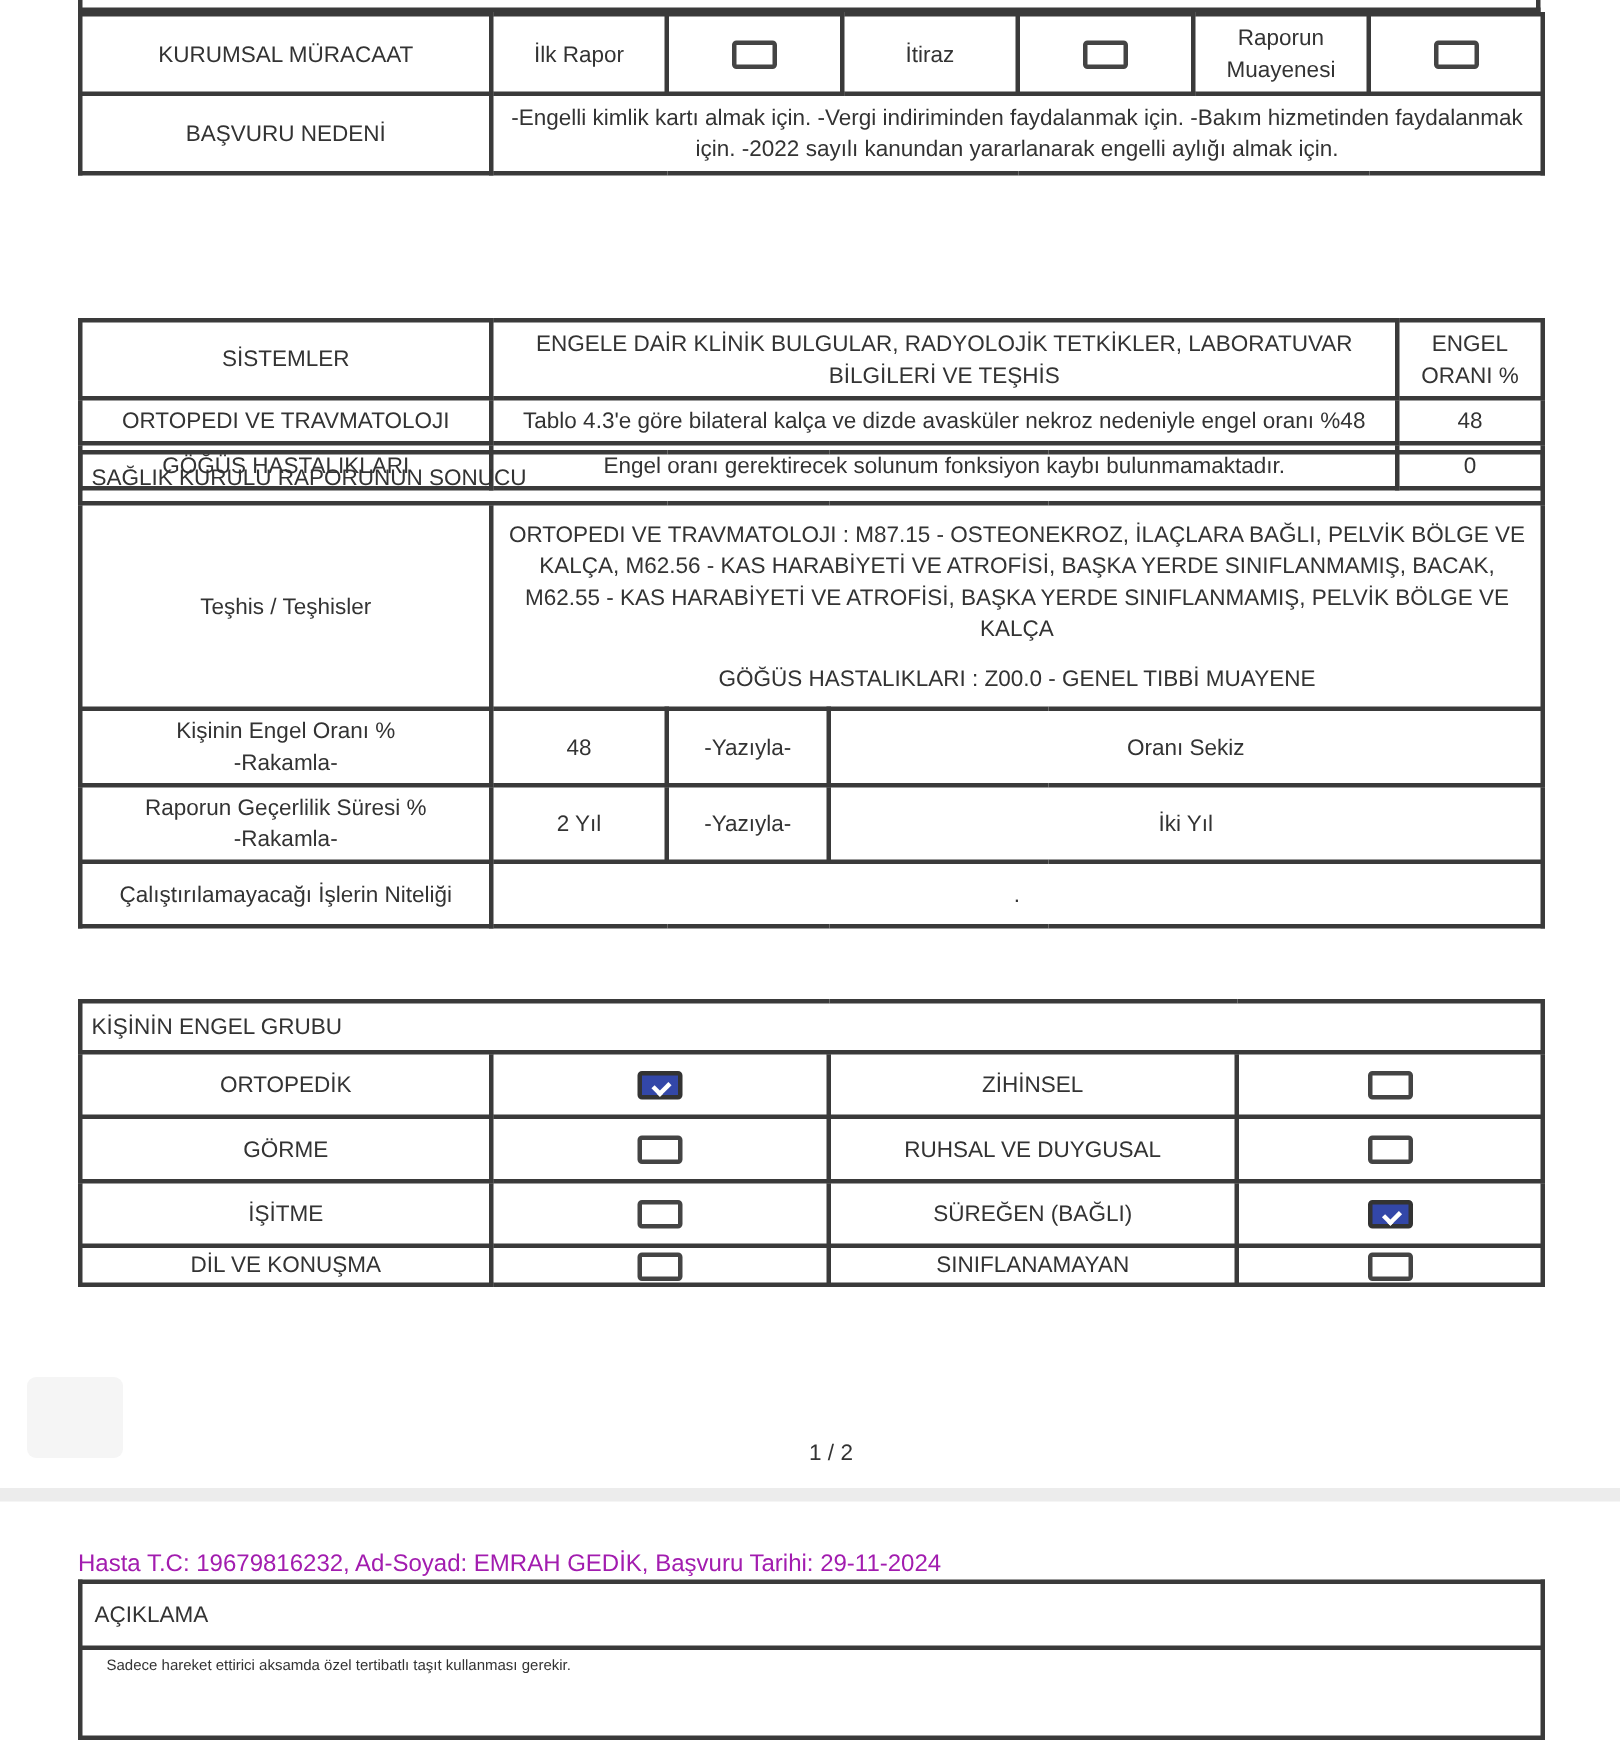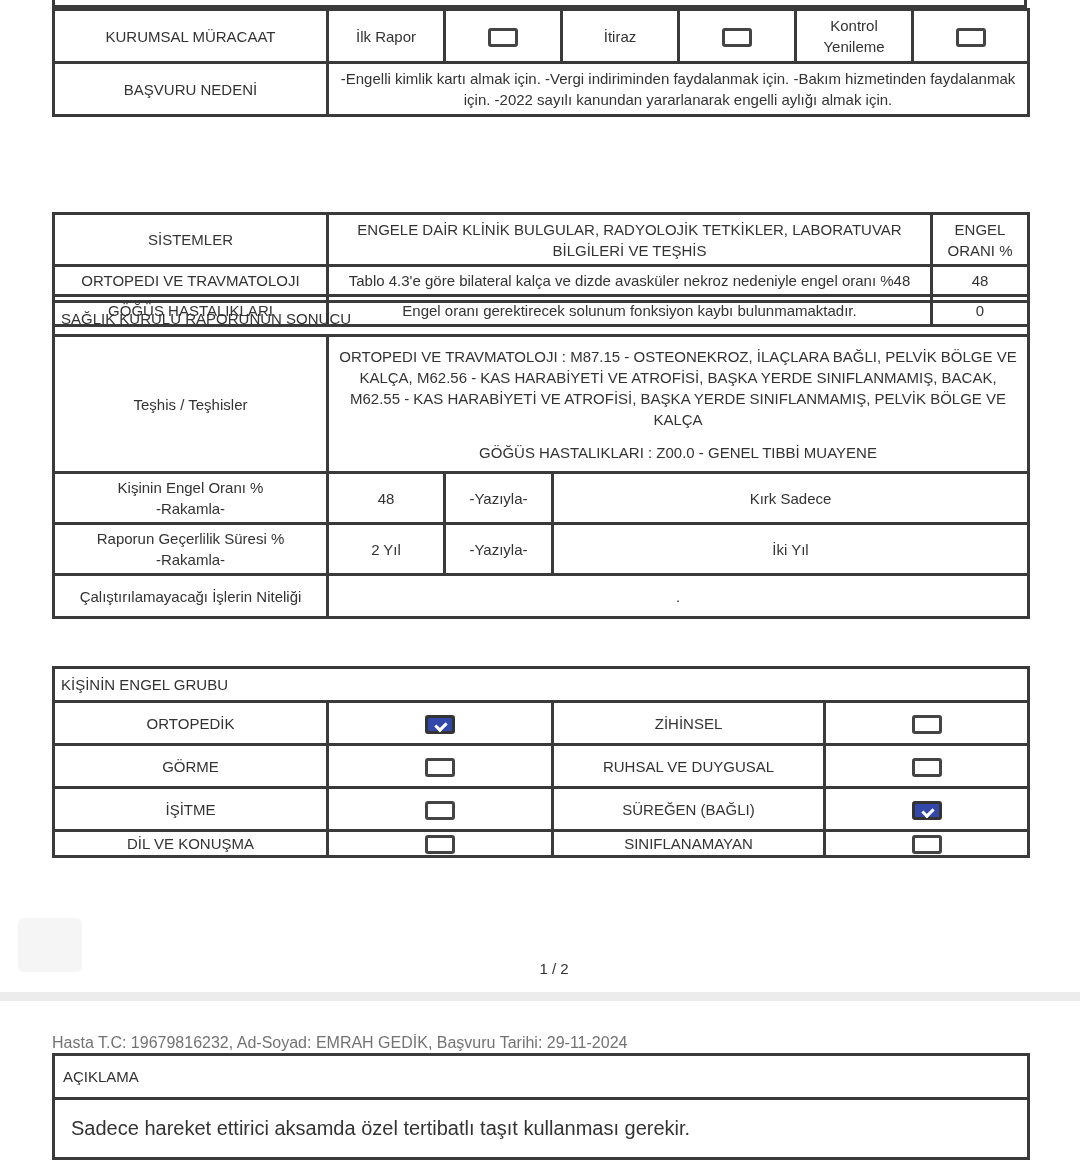--- a/index.html
+++ b/index.html
@@ -11,21 +11,21 @@
                   padding: 0 6px; line-height: 21px; font-size: 15px; color: #333; }
   .hdr { text-align: left !important; font-size: 15px; color: #222; }
   .cb { display: inline-block; width: 30px; height: 19px; border: 3px solid #444;
         border-radius: 3px; box-sizing: border-box; vertical-align: middle; background: #fff; position: relative; }
   .cb.checked { background: #3347a8; border-color: #333; }
   .cb.checked::after { content: ""; position: absolute; left: 9px; top: 2px; width: 5px; height: 8px;
         border: solid #fff; border-width: 0 3px 3px 0; transform: rotate(45deg); }
   .pagebtn { position: absolute; left: 18px; top: 918px; width: 64px; height: 54px; background: #f5f5f5; border-radius: 6px; }
   .pagenum { position: absolute; left: 0; width: 1108px; top: 960px; text-align: center; font-size: 15px; color: #333; }
   .divider { position: absolute; left: 0; top: 992px; width: 1080px; height: 9px; background: #ececec; }
-  .patient { position: absolute; left: 52px; top: 1034px; font-size: 16px; color: #737373; }
+  .patient { position: absolute; left: 52px; top: 1034px; font-size: 16px; color: #a21caf; }
 </style>
 </head>
 <body>
 
 <div class="abs" style="left:52px;top:-10px;width:975px;height:18px;border:3px solid #3a3a3a;border-top:none;box-sizing:border-box;"></div>
 
 <table class="grid" style="top:8px;">
   <colgroup>
     <col style="width:274px">
       <col style="width:117px">
@@ -35,21 +35,21 @@
       <col style="width:117px">
       <col style="width:116px">
   </colgroup>
   <tbody>
       <tr style="height:53px">
     <td>KURUMSAL MÜRACAAT</td>
     <td>İlk Rapor</td>
     <td><span class="cb"></span></td>
     <td>İtiraz</td>
     <td><span class="cb"></span></td>
-    <td>Kontrol Yenileme</td>
+    <td>Raporun Muayenesi</td>
     <td><span class="cb"></span></td>
   </tr>
   <tr style="height:53px">
     <td>BAŞVURU NEDENİ</td>
     <td colspan="6">-Engelli kimlik kartı almak için.  -Vergi indiriminden faydalanmak için.  -Bakım hizmetinden faydalanmak için. -2022 sayılı kanundan yararlanarak engelli aylığı almak için.</td>
   </tr>
 </tbody>
   </table>
 
 <table class="grid" style="top:168px;margin-top:44px;">
@@ -98,21 +98,21 @@
       <div style="margin-top:12px;">GÖĞÜS HASTALIKLARI : Z00.0 - GENEL TIBBİ MUAYENE</div>
     </td>
   </tr>
   <tr style="height:51px">
     <td>
       <div>Kişinin Engel Oranı %</div>
       <div>-Rakamla-</div>
     </td>
     <td>48</td>
     <td>-Yazıyla-</td>
-    <td colspan="4">Kırk Sadece</td>
+    <td colspan="4">Oranı Sekiz</td>
   </tr>
   <tr style="height:51px">
     <td>
       <div>Raporun Geçerlilik Süresi %</div>
       <div>-Rakamla-</div>
     </td>
     <td>2 Yıl</td>
     <td>-Yazıyla-</td>
     <td colspan="4">İki Yıl</td>
   </tr>
@@ -168,16 +168,16 @@
 <div class="patient">Hasta T.C: 19679816232, Ad-Soyad: EMRAH GEDİK, Başvuru Tarihi: 29-11-2024</div>
 <table class="grid" style="top:1053px;">
   <colgroup>
       <col style="width:975px">
     </colgroup>
   <tbody>
       <tr style="height:44px">
     <td class="hdr" style="padding-left:8px;">AÇIKLAMA</td>
   </tr>
   <tr style="height:60px">
-    <td style="text-align:left;vertical-align:top;padding:18px 16px;font-size:20px;">Sadece hareket ettirici aksamda özel tertibatlı taşıt kullanması gerekir.</td>
+    <td style="text-align:left;vertical-align:top;padding:0 16px;font-size:10px;">Sadece hareket ettirici aksamda özel tertibatlı taşıt kullanması gerekir.</td>
   </tr>
 </tbody>
   </table>
 
 </body></html>

